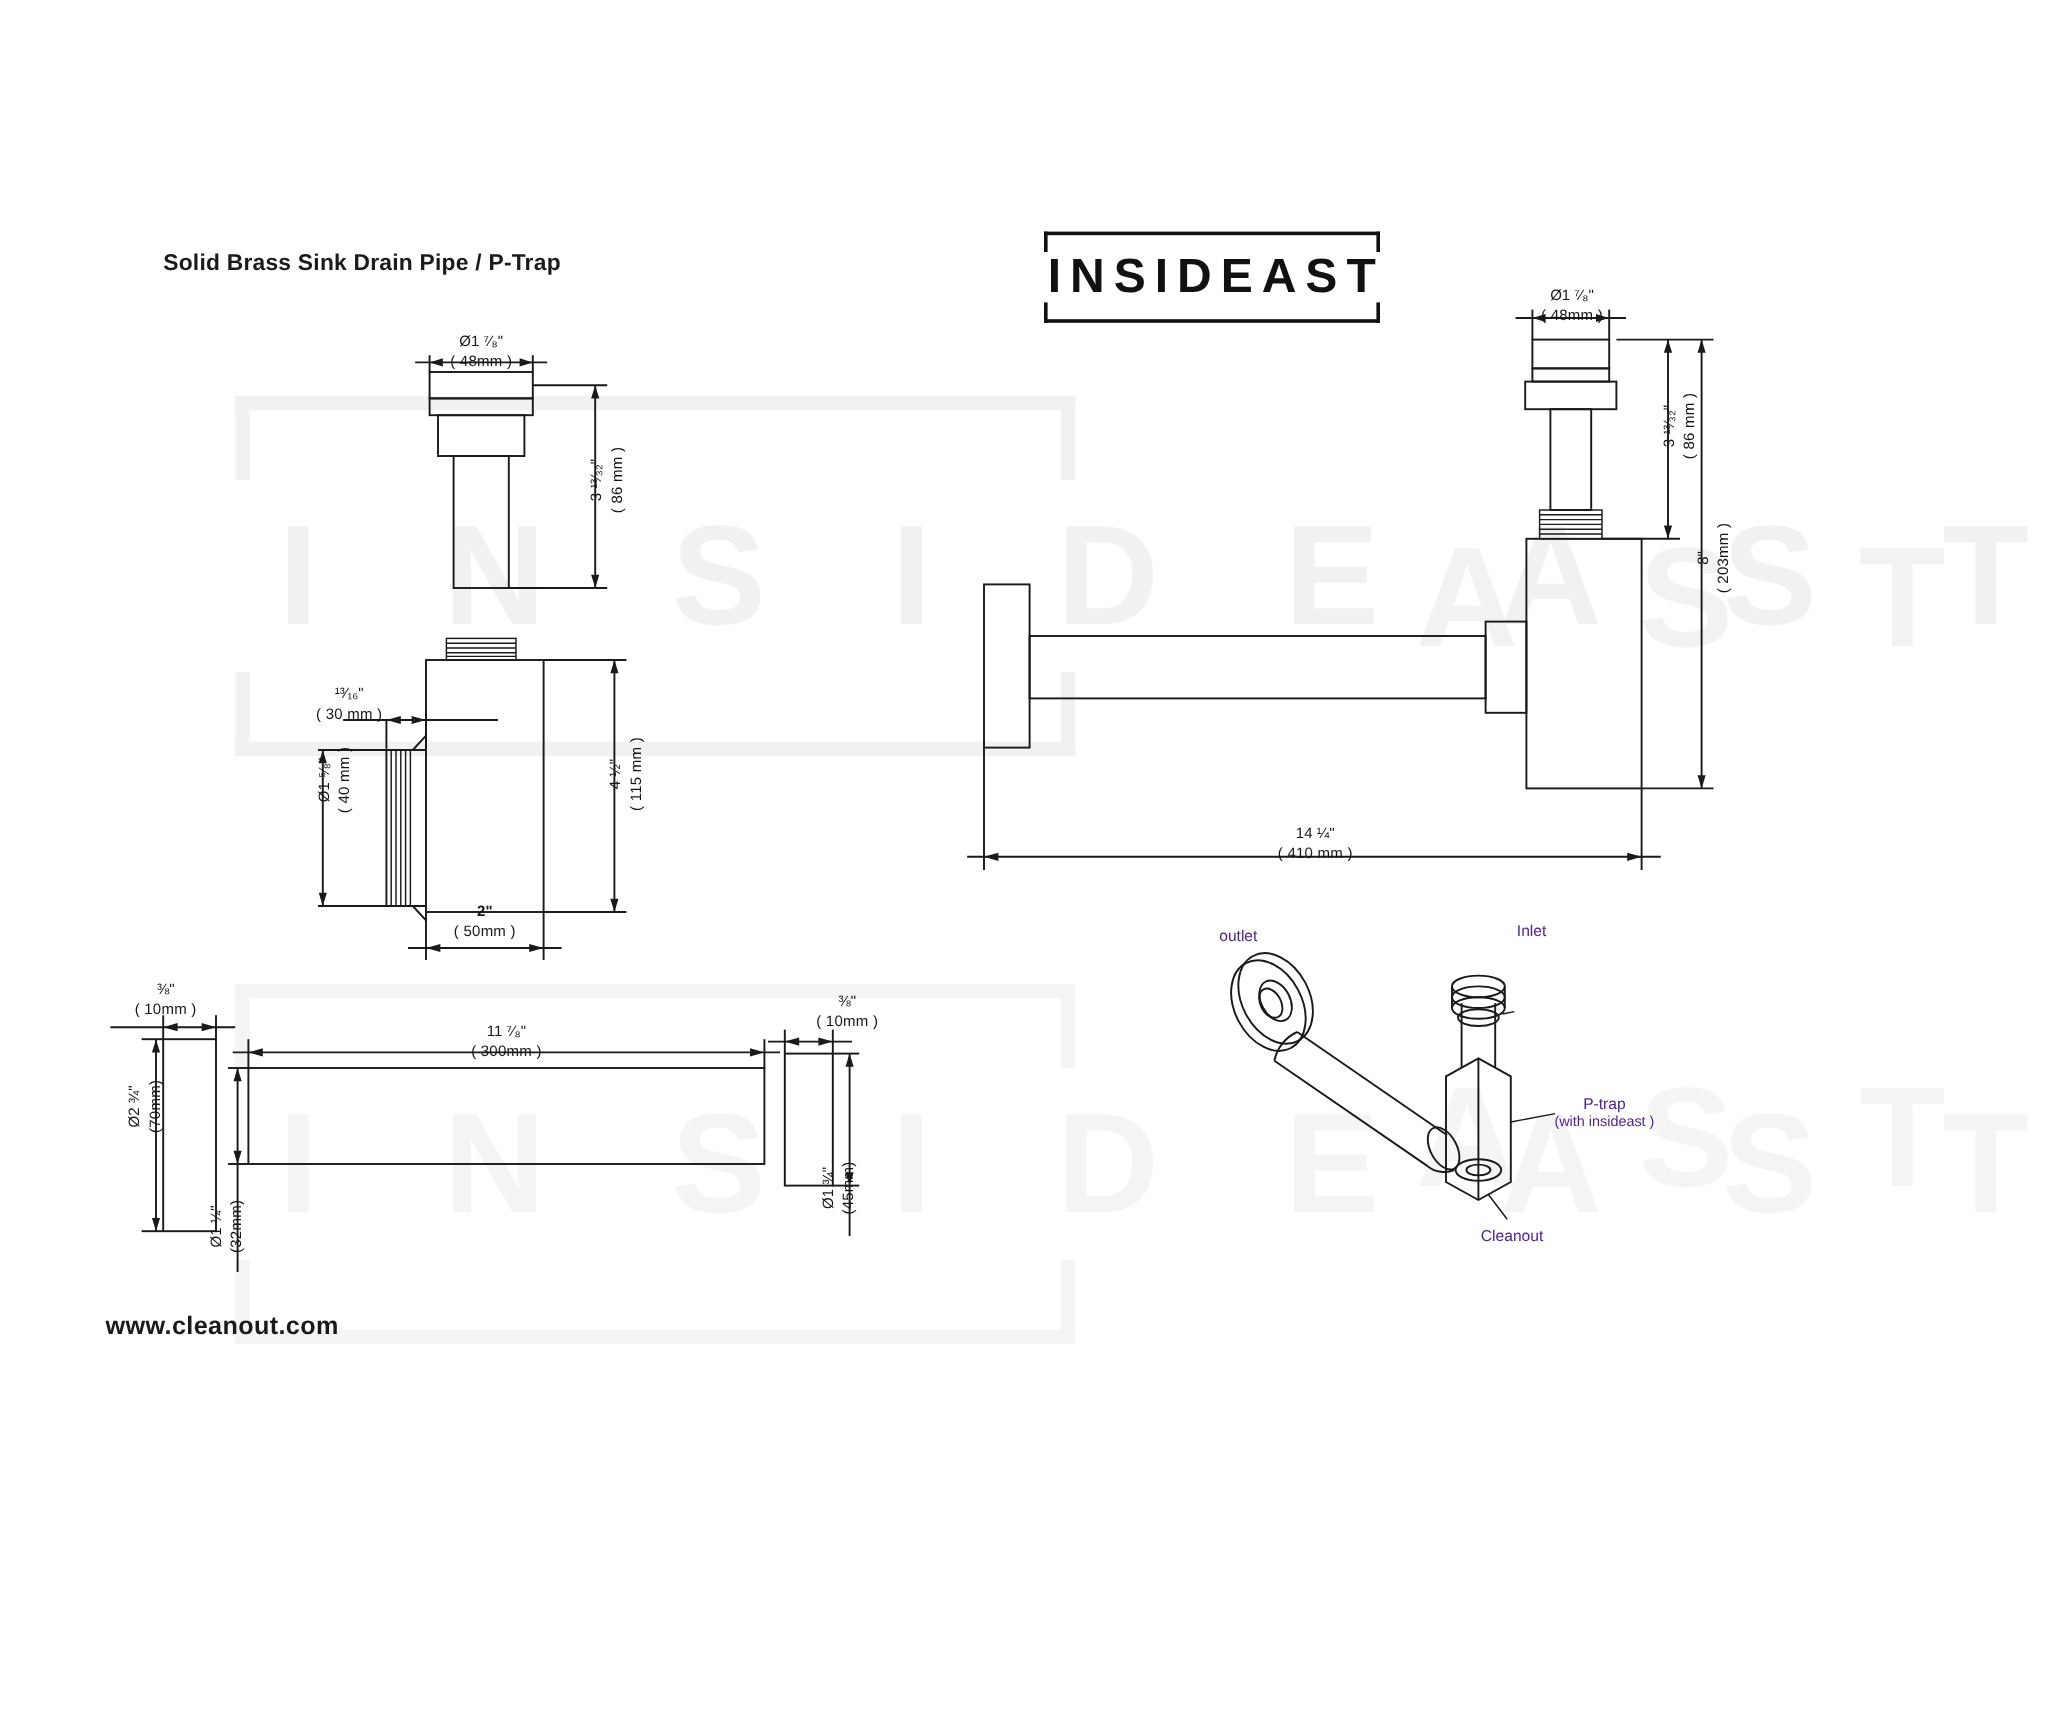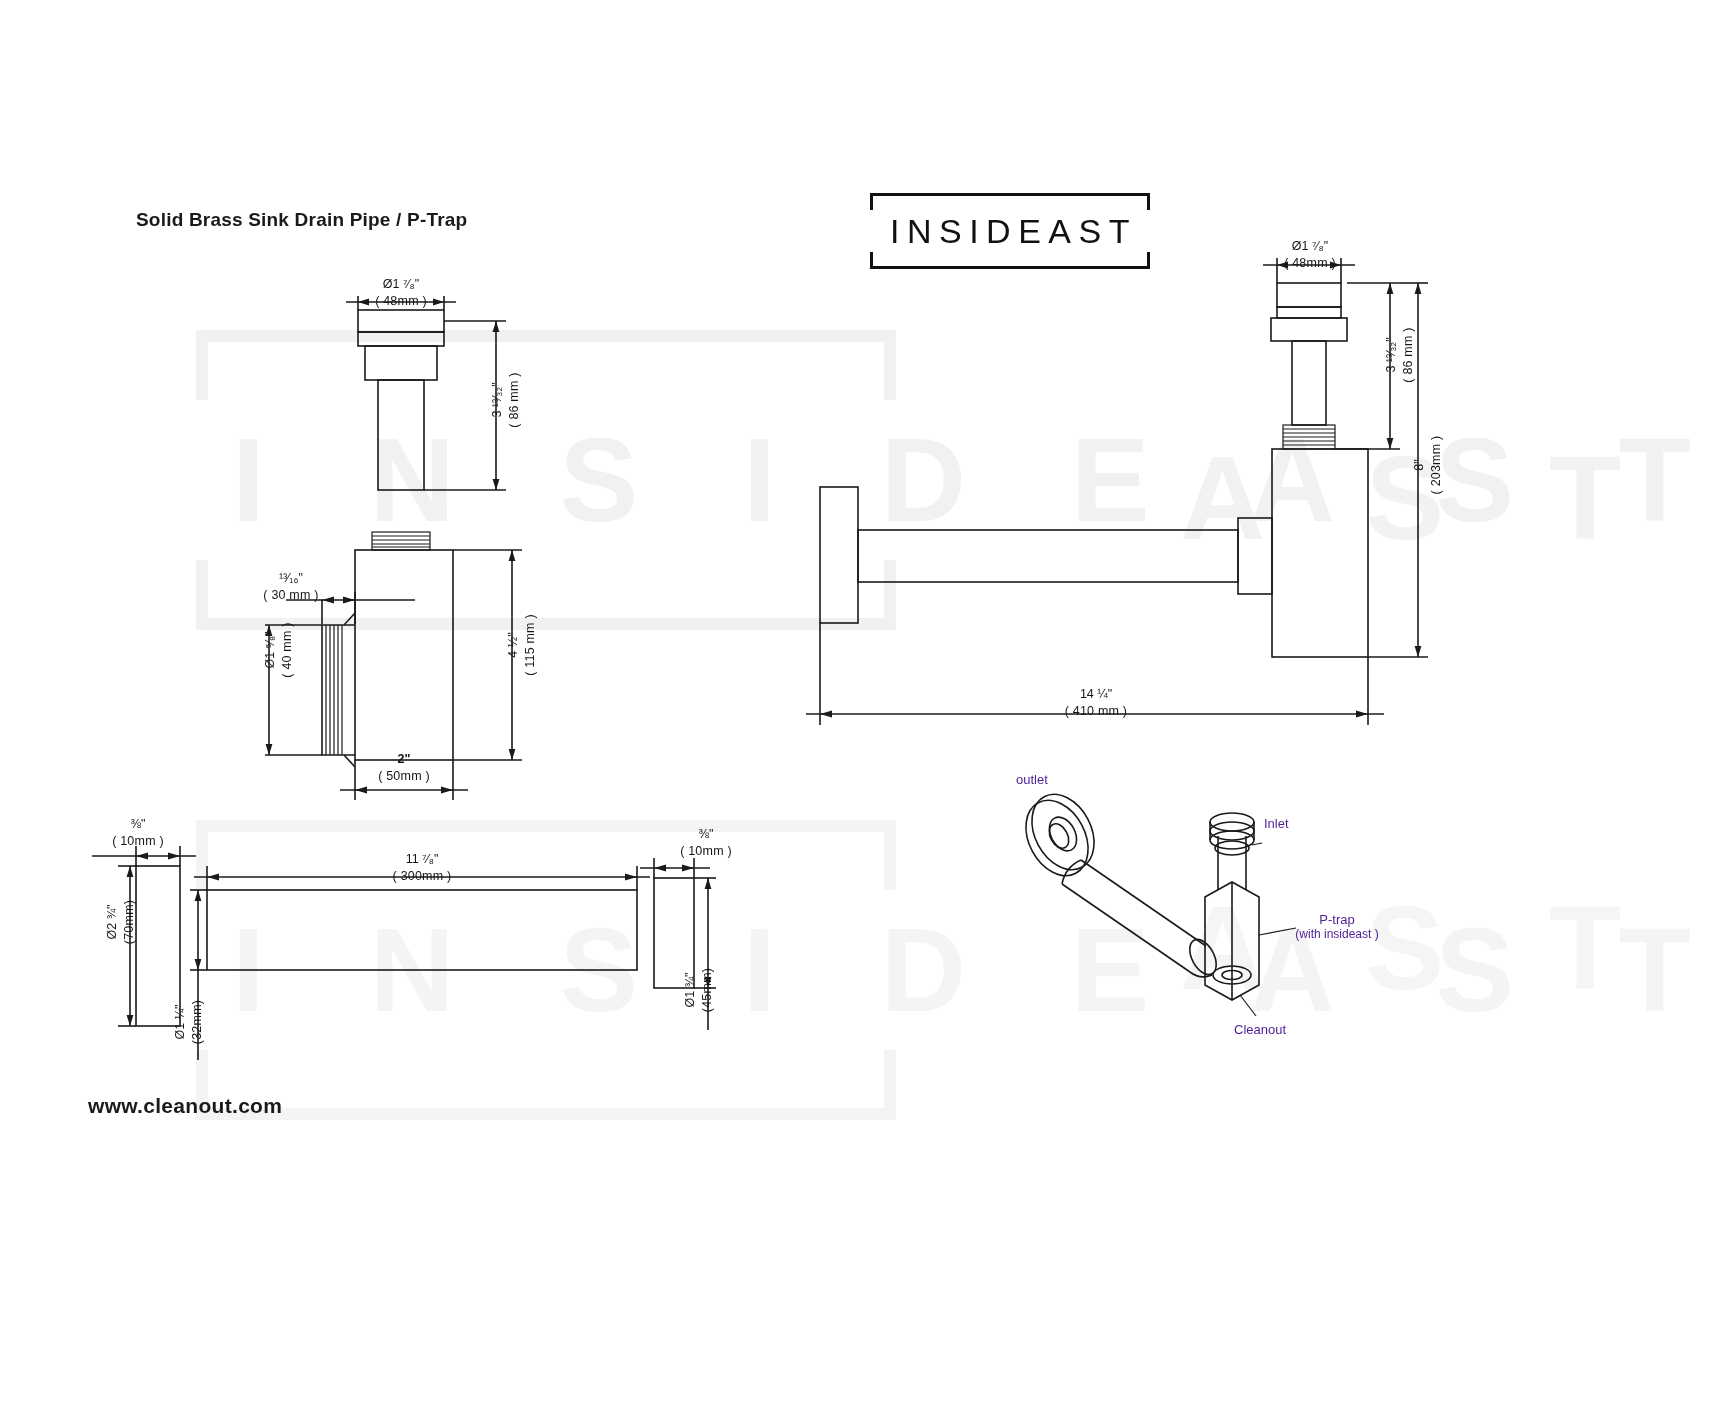--- a/index.html
+++ b/index.html
@@ -39,21 +39,21 @@
     position:absolute; width:3px; height:17px; background:#111;
   }
   #logo .t-tl { left:5px; top:0; }
   #logo .t-tr { right:5px; top:0; }
   #logo .t-bl { left:5px; bottom:0; }
   #logo .t-br { right:5px; bottom:0; }
   #logo .word {
     position:absolute; left:0; right:0; top:50%;
     transform:translateY(-50%);
     text-align:center;
-    font-size:34px; font-weight:normal; letter-spacing:7.5px;
+    font-size:40px; font-weight:bold; letter-spacing:7.5px;
     color:#111; text-indent:7px;
   }
 
   
   .wm { color:#f1f1f1; font-weight:bold; user-select:none; }
   #wm-row1 {
     left:196px; top:330px; width:700px; height:300px;
   }
   #wm-row1 .wm-box-top, #wm-row1 .wm-box-bot {
     position:absolute; left:0; right:0; height:12px; background:#f1f1f1;
@@ -409,20 +409,20 @@
   <div class="abs dim" style="left:660px; top:826px; width:92px;">
     <div>⅜"</div>
     <div class="l2">( 10mm )</div>
   </div>
   <div class="abs dim dim-rot" style="left:682px; top:1048px; width:116px;">
     <div>Ø1 ¾"</div>
     <div class="l2">(45mm)</div>
   </div>
 
   <div class="abs lbl" style="left:1016px; top:772px;">outlet</div>
-  <div class="abs lbl" style="left:1264px; top:816px;">Inlet</div>
+  <div class="abs lbl" style="left:1264px; top:768px;">Inlet</div>
   <div class="abs lbl" style="left:1282px; top:912px; text-align:center; width:110px;">
     <div>P-trap</div>
     <div style="font-size:12px;">(with insideast )</div>
   </div>
   <div class="abs lbl" style="left:1234px; top:1022px;">Cleanout</div>
 
 </div>
 
 </body></html>

